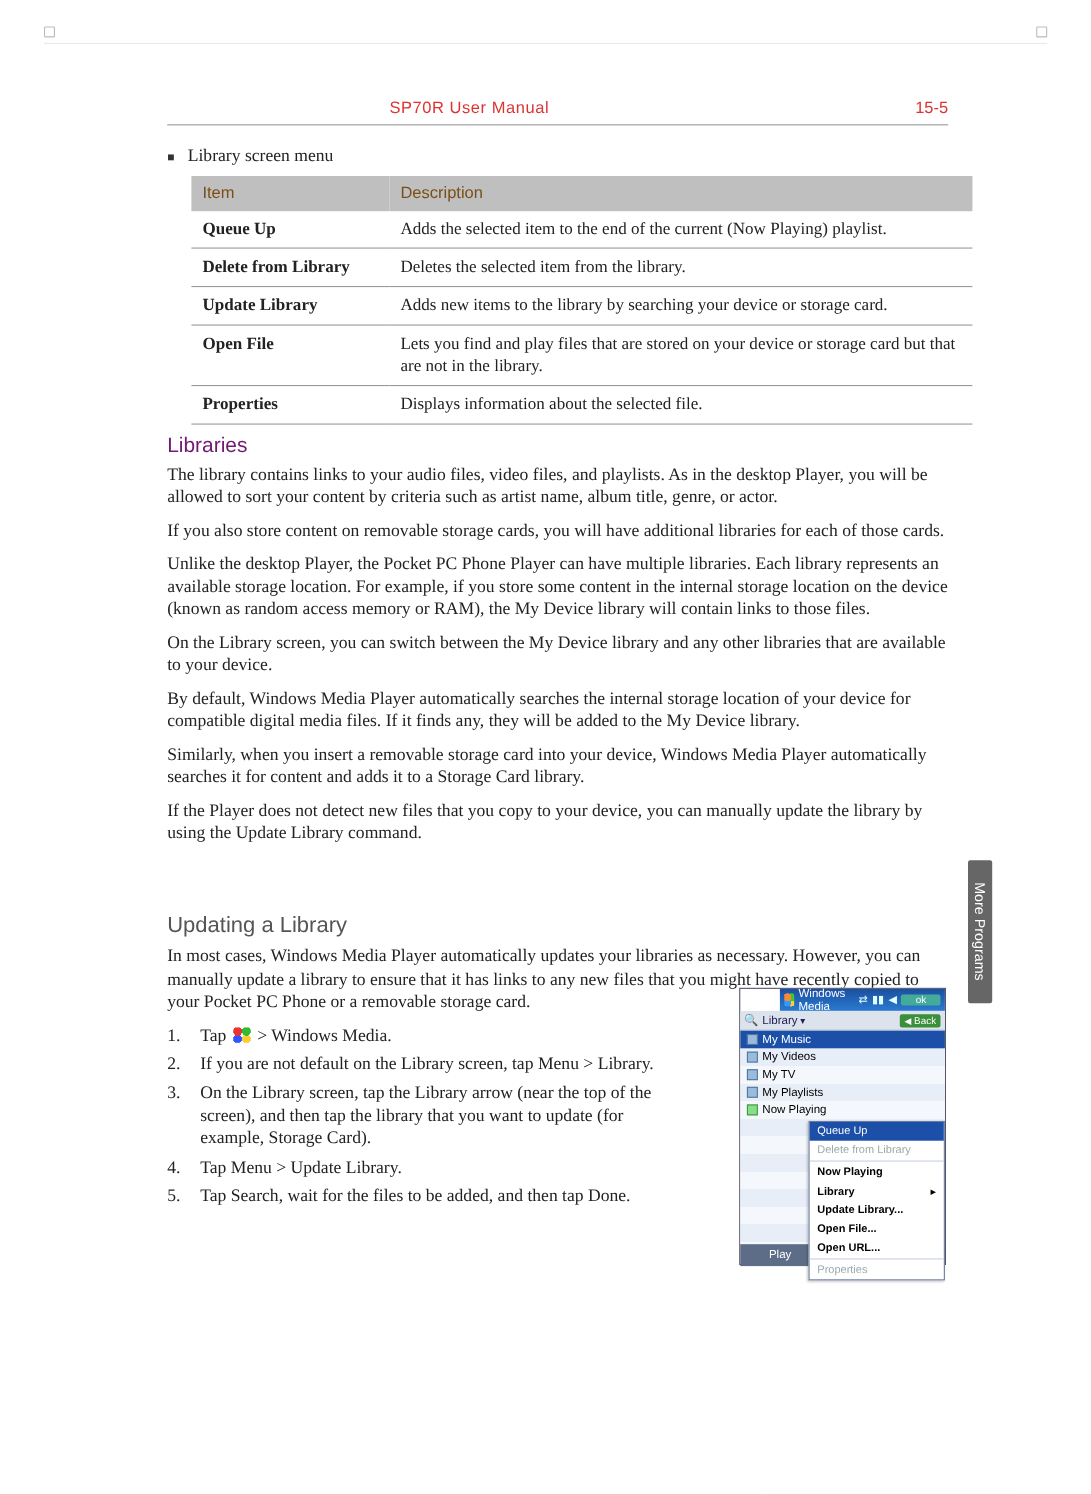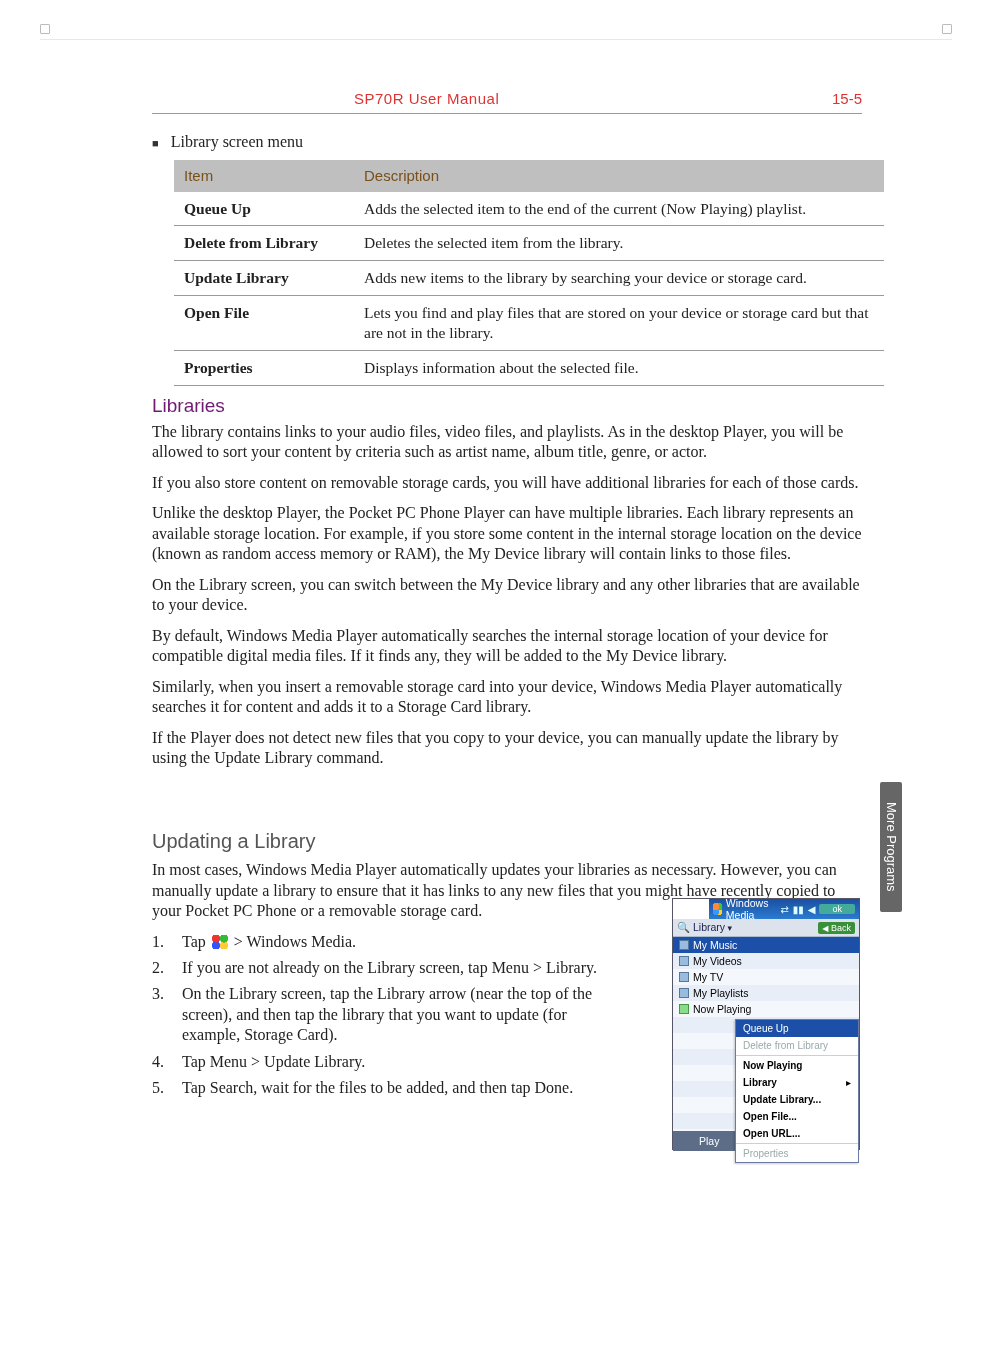--- a/index.html
+++ b/index.html
@@ -195,21 +195,21 @@
         <span class="n">1.</span>
         <span>
           <span>Tap </span>
           <span class="flag"></span>
           <span class="b">&gt; Windows Media</span><span>.</span>
         </span>
       </li>
       <li>
         <span class="n">2.</span>
         <span>
-          <span>If you are not already on the Library screen, tap </span><span class="b">Menu &gt; Library</span><span>.</span>
+          <span>If you are not default on the Library screen, tap </span><span class="b">Menu &gt; Library</span><span>.</span>
         </span>
       </li>
       <li>
         <span class="n">3.</span>
         <span>On the Library screen, tap the Library arrow (near the top of the screen), and then tap the library that you want to update (for example, Storage Card).</span>
       </li>
       <li>
         <span class="n">4.</span>
         <span>
           <span>Tap </span><span class="b">Menu &gt; Update Library</span><span>.</span>

